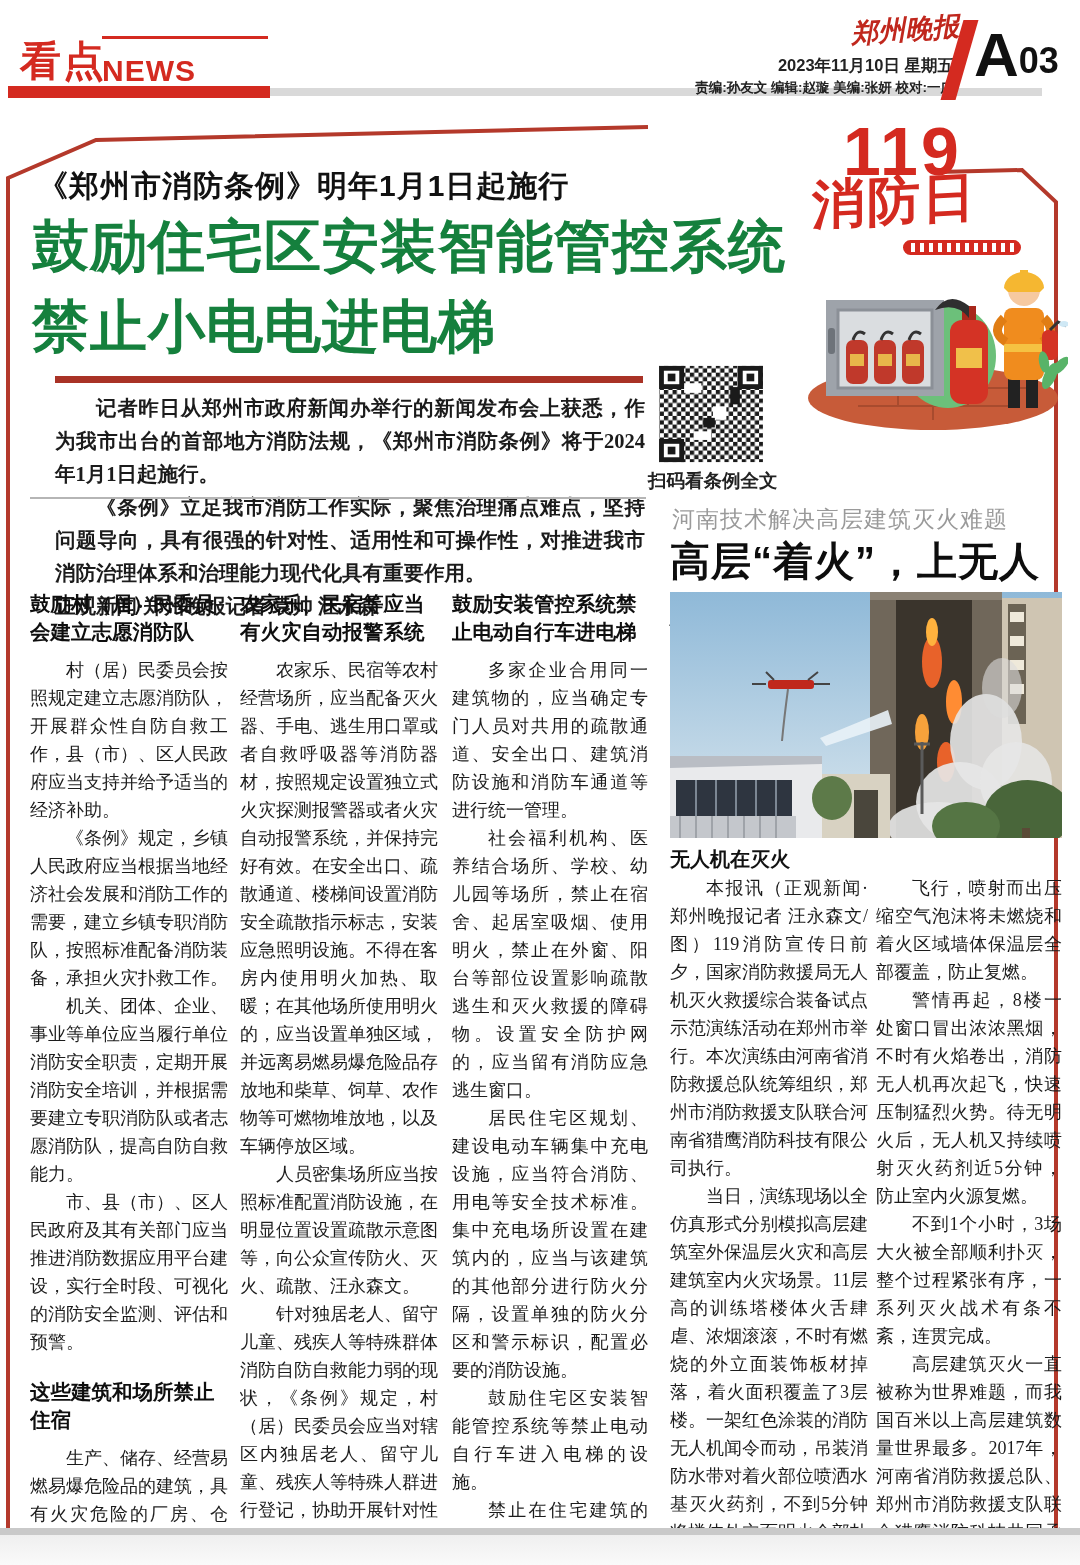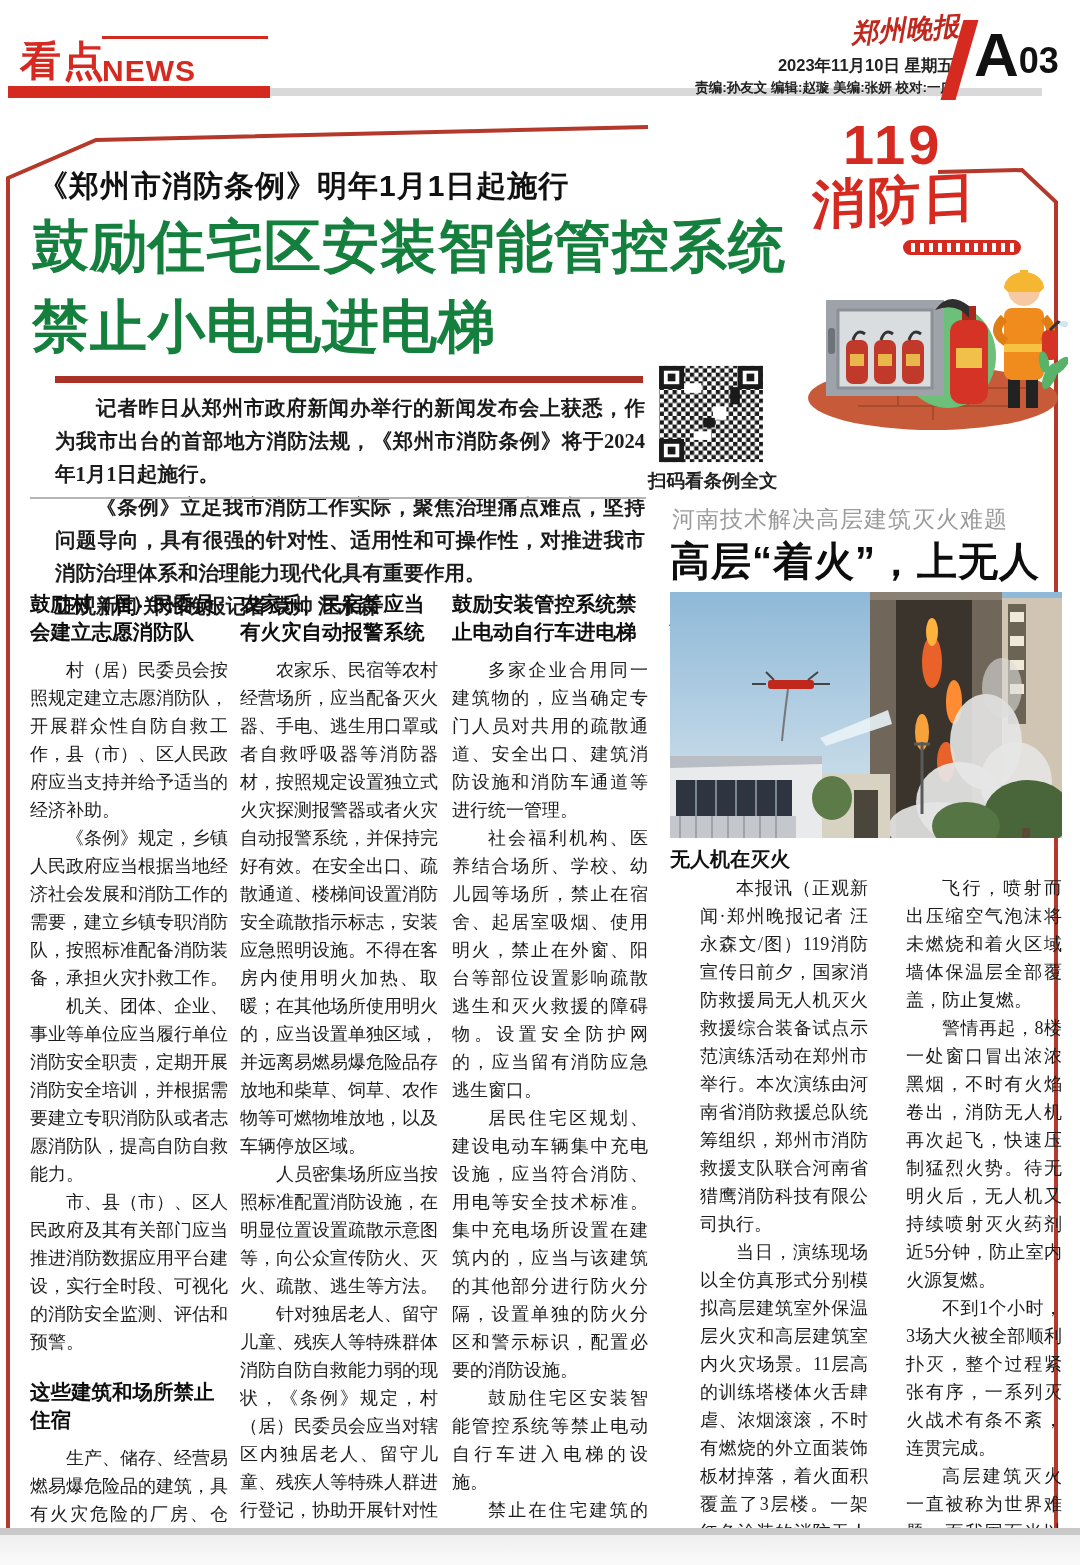--- a/index.html
+++ b/index.html
@@ -32,21 +32,21 @@
   .headline1 { left:32px; top:206px; width:860px; font-size:57px; font-weight:900; color:#15803d;
                line-height:80px; letter-spacing:1px; }
   .intro-bar { left:55px; top:376px; width:588px; height:7px; background:#a93226; }
   .intro { left:55px; top:392px; width:590px; font-size:20.5px; line-height:33px; font-weight:600;
            text-align:justify; color:#1b1b1b; }
   .intro p { text-indent:2em; }
   .intro .byline { text-indent:0; }
   .lead-divider { left:30px; top:497px; width:616px; height:2px; background:#b5b5b5; }
 
   
-  .badge-num { left:843px; top:112px; font-size:56px; font-weight:900; color:#d42a20; letter-spacing:3px; }
+  .badge-num { left:843px; top:112px; font-size:68px; font-weight:900; color:#d42a20; letter-spacing:3px; }
   .badge-label { left:812px; top:166px; font-size:53px; font-weight:900; color:#d42a20;
                  transform:rotate(-3deg) skewX(-3deg); letter-spacing:2px; }
   .badge-pill { left:903px; top:240px; width:118px; height:15px; border:3px solid #d42a20; border-radius:9px;
                 background:repeating-linear-gradient(90deg,#d42a20 0 5px,#fff 5px 9px); }
   .badge-art { left:798px; top:248px; }
 
   
   .qr { left:655px; top:364px; }
   .qr-caption { left:648px; top:468px; width:140px; font-size:18.5px; font-weight:700; color:#222; }
 
@@ -61,21 +61,21 @@
   .col3 { left:452px; width:196px; }
 
   
   .kicker2 { left:672px; top:504px; font-size:23px; color:#9a9a9a; letter-spacing:1px;
              font-family:"Liberation Sans","DejaVu Sans",sans-serif; }
   .headline2 { left:670px; top:534px; width:395px; font-size:40px; font-weight:900; color:#0d0d0d; letter-spacing:1px; }
   .photo { left:670px; top:592px; width:392px; height:246px; overflow:hidden; background:#bcd3e4; }
   .photo-caption { left:670px; top:846px; font-size:20px; font-weight:700;
                    font-family:"Liberation Sans","DejaVu Sans",sans-serif; color:#111; }
   .dronecol { top:874px; height:654px; overflow:hidden; font-size:18px; line-height:28px; text-align:justify; }
-  .dronecol p { text-indent:2em;margin-left:30px; }
+  .dronecol p { text-indent:2em; }
   .dcol1 { left:670px; width:198px; }
   .dcol2 { left:876px; width:186px; }
 
   
   .frame-svg { left:0; top:0; pointer-events:none; }
   .page-edge { left:0; top:1528px; width:1080px; height:7px; background:#c9c9c9; }
   .page-below { left:0; top:1535px; width:1080px; height:30px;
                 background:linear-gradient(#efefef,#fafafa); }
 </style>
 </head>
@@ -209,21 +209,21 @@
 
   <div class="abs regcol col2">
     <section>
       <h3>农家乐、民宿等应当有火灾自动报警系统</h3>
       <div>
           <p>农家乐、民宿等农村经营场所，应当配备灭火器、手电、逃生用口罩或者自救呼吸器等消防器材，按照规定设置独立式火灾探测报警器或者火灾自动报警系统，并保持完好有效。在安全出口、疏散通道、楼梯间设置消防安全疏散指示标志，安装应急照明设施。不得在客房内使用明火加热、取暖；在其他场所使用明火的，应当设置单独区域，并远离易燃易爆危险品存放地和柴草、饲草、农作物等可燃物堆放地，以及车辆停放区域。</p>
         </div>
     </section>
     <section>
       <div>
-          <p>人员密集场所应当按照标准配置消防设施，在明显位置设置疏散示意图等，向公众宣传防火、灭火、疏散、逃生等方法。</p>
+          <p>人员密集场所应当按照标准配置消防设施，在明显位置设置疏散示意图等，向公众宣传防火、灭火、疏散、汪永森文。</p>
           <p>针对独居老人、留守儿童、残疾人等特殊群体消防自防自救能力弱的现状，《条例》规定，村（居）民委员会应当对辖区内独居老人、留守儿童、残疾人等特殊人群进行登记，协助开展针对性的消防安全宣传教育和帮扶。</p>
         </div>
     </section>
   </div>
 
   <div class="abs regcol col3">
     <section>
       <h3>鼓励安装管控系统禁止电动自行车进电梯</h3>
       <div>
           <p>多家企业合用同一建筑物的，应当确定专门人员对共用的疏散通道、安全出口、建筑消防设施和消防车通道等进行统一管理。</p>

